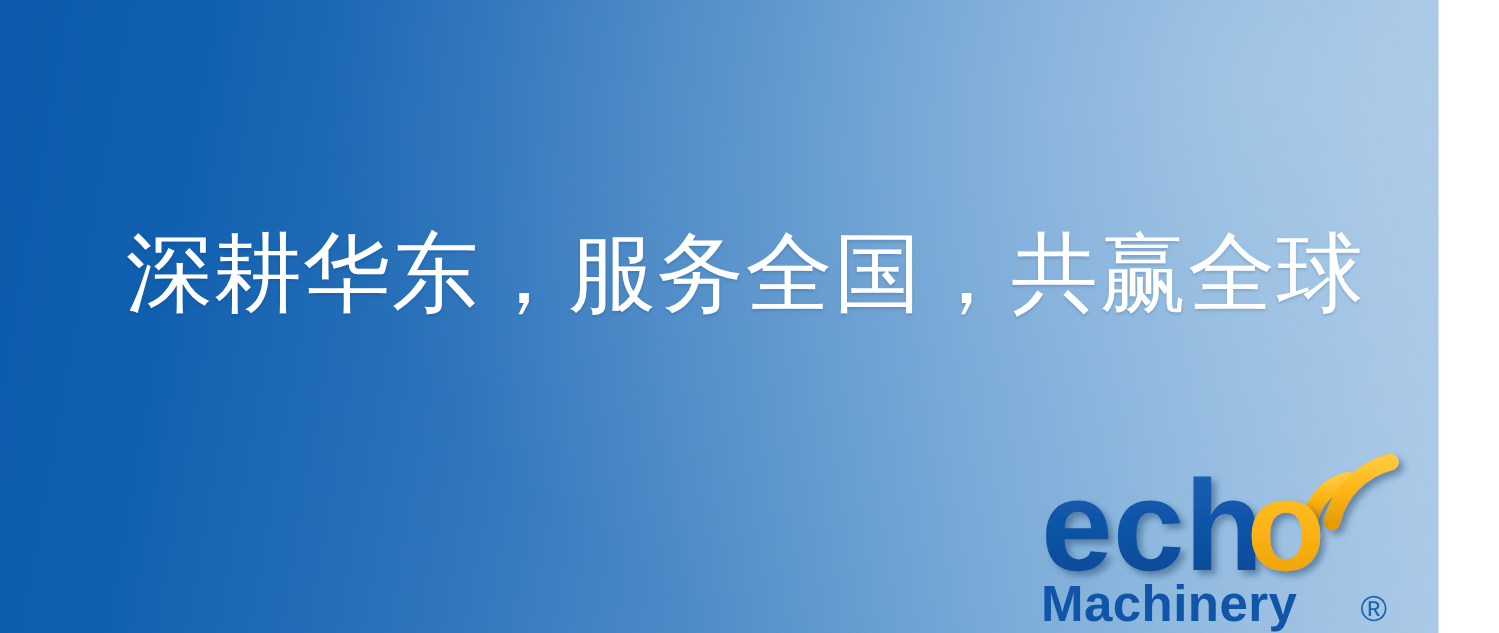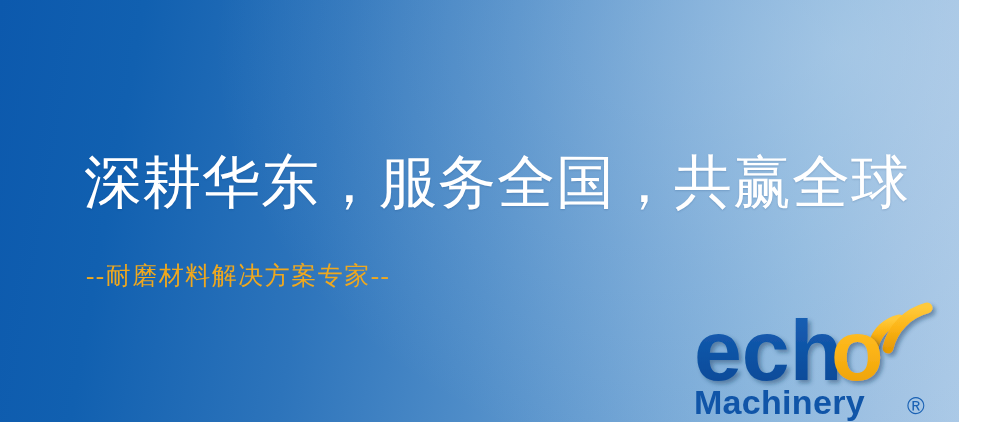--- a/index.html
+++ b/index.html
@@ -81,21 +81,20 @@
     height: 128px;
   }
 </style>
 </head>
 <body>
 
 <div id="banner">
 
   <div class="headline">深耕华东，服务全国，共赢全球</div>
 
-  <div class="subtitle">--耐磨材料解决方案专家--</div>
 
   <div class="logo">
     <svg class="logo-svg" viewBox="0 0 252 128" xmlns="http://www.w3.org/2000/svg">
       <defs>
         <filter id="dropsh" x="-20%" y="-20%" width="150%" height="150%">
           <feDropShadow dx="3" dy="3" stdDeviation="2.2" flood-color="#143a5e" flood-opacity="0.45"></feDropShadow>
         </filter>
         <linearGradient id="blueGrad" x1="0" y1="0" x2="0" y2="1">
           <stop offset="0%" stop-color="#1f63b8"></stop>
           <stop offset="45%" stop-color="#1055a8"></stop>

